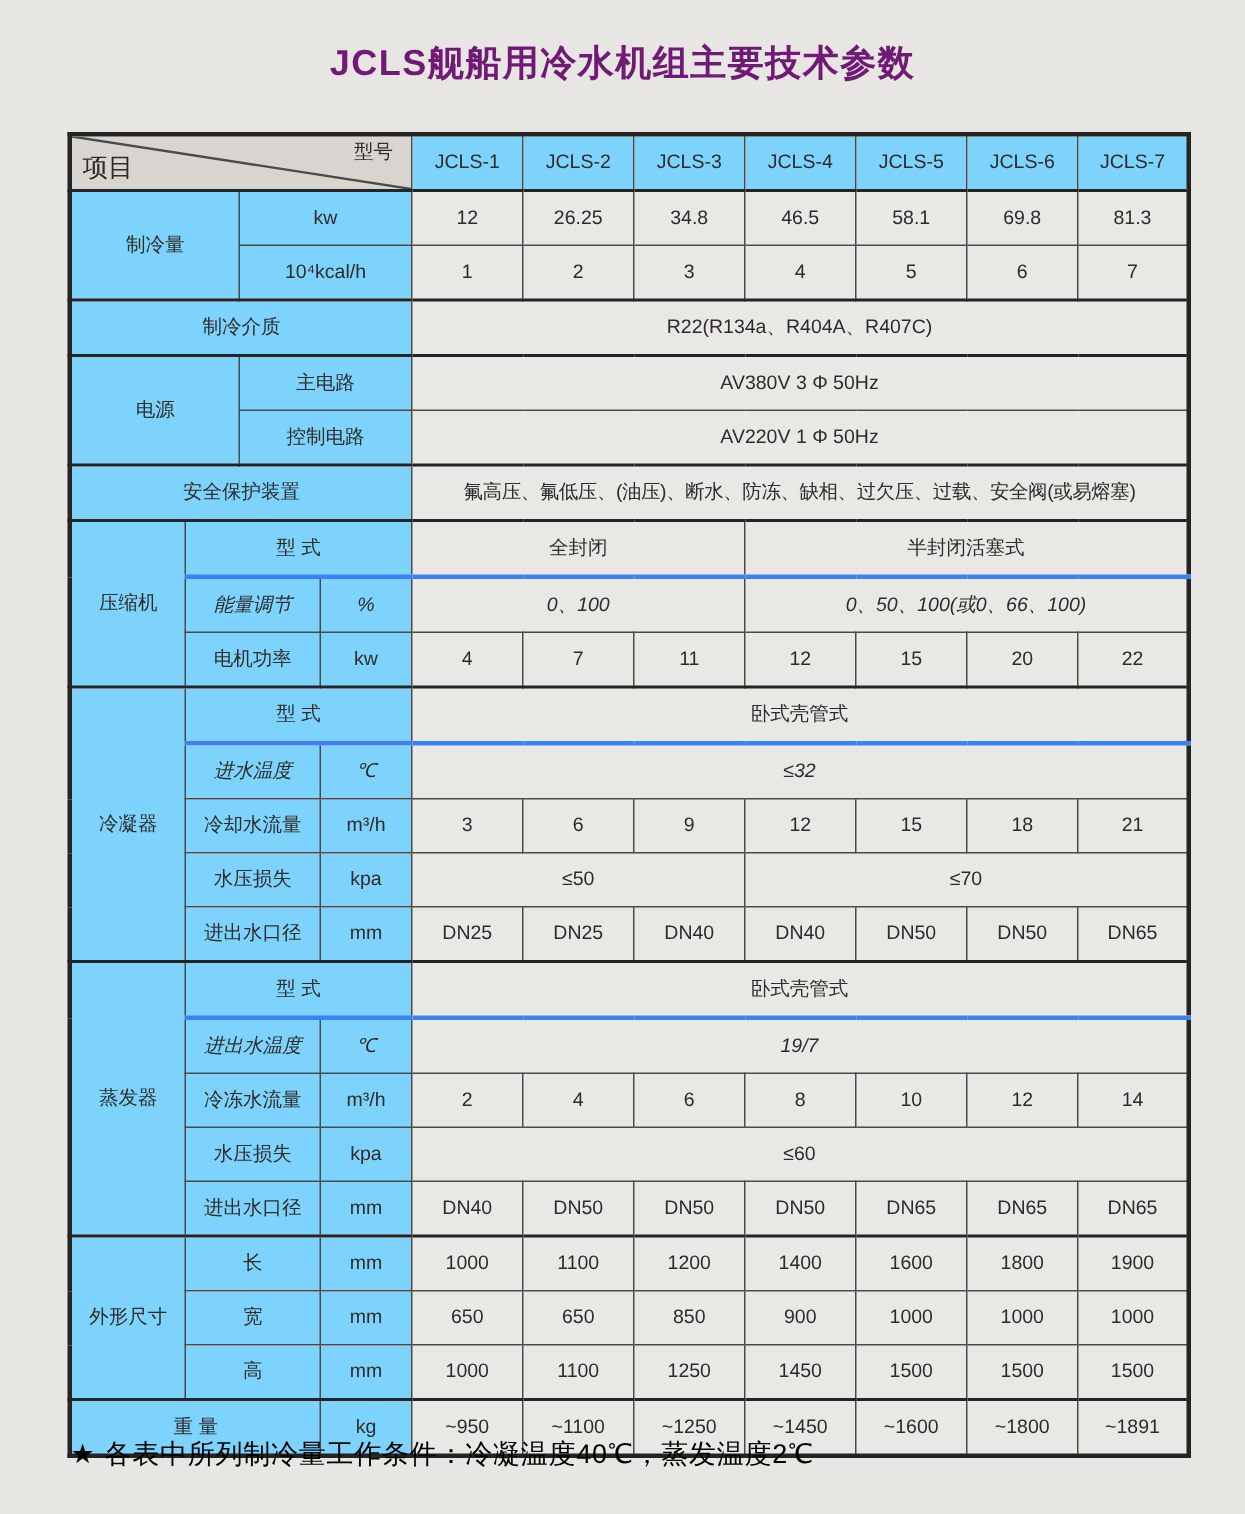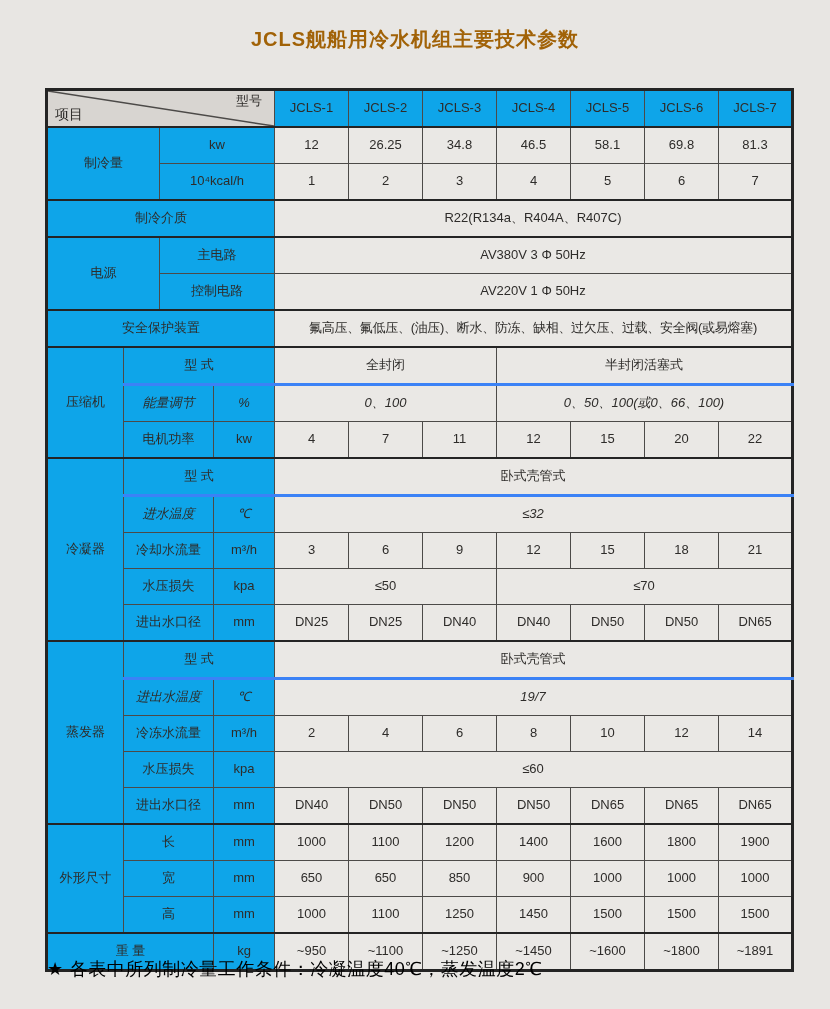--- a/index.html
+++ b/index.html
@@ -6,48 +6,48 @@
   body{
     width:830px;height:1009px;
     background:#e8e6e3;
     font-family:"Liberation Sans", sans-serif;
     position:relative;
     color:#2e2c2a;
   }
   .page-title{
     position:absolute;top:26px;left:0;width:100%;
     text-align:center;
-    font-size:20px;font-weight:bold;
-    color:#a16207;
+    font-size:24px;font-weight:bold;
+    color:#701a75;
     letter-spacing:1px;
   }
   table.spec{
     position:absolute;left:45px;top:88px;
     width:745px;height:859px;
     border-collapse:collapse;table-layout:fixed;
     border:3px solid #242424;
     background:#eae8e5;
   }
   table.spec td{
     border:1px solid #4c4a48;
     text-align:center;vertical-align:middle;
     font-size:13px;
     padding:0 2px;
     overflow:hidden;
     height:35px;
     line-height:1.15;
   }
-  td.l{background:#0ea5e9;}
+  td.l{background:#7dd3fc;}
   td.d{background:#eae8e5;}
   tr.sec > td{border-top:2px solid #242424;}
   tr.sub > td{border-top:3px solid #3b82f6;font-style:italic;}
   td.small{font-size:12px;letter-spacing:-0.3px;}
   td.diag{position:relative;background:#d8d5d1;}
   td.diag svg{position:absolute;left:0;top:0;width:100%;height:100%;}
-  td.diag .corner-bl{position:absolute;left:7px;bottom:4px;font-size:14px;}
+  td.diag .corner-bl{position:absolute;left:7px;bottom:4px;font-size:17px;}
   td.diag .corner-tr{position:absolute;right:12px;top:3px;font-size:13px;}
   .footnote{
     position:absolute;left:47px;top:957px;
     font-size:18px;color:#000000;letter-spacing:0.5px;
   }
   .footnote .star{margin-right:6px;}
 </style>
 </head>
 <body>
 

